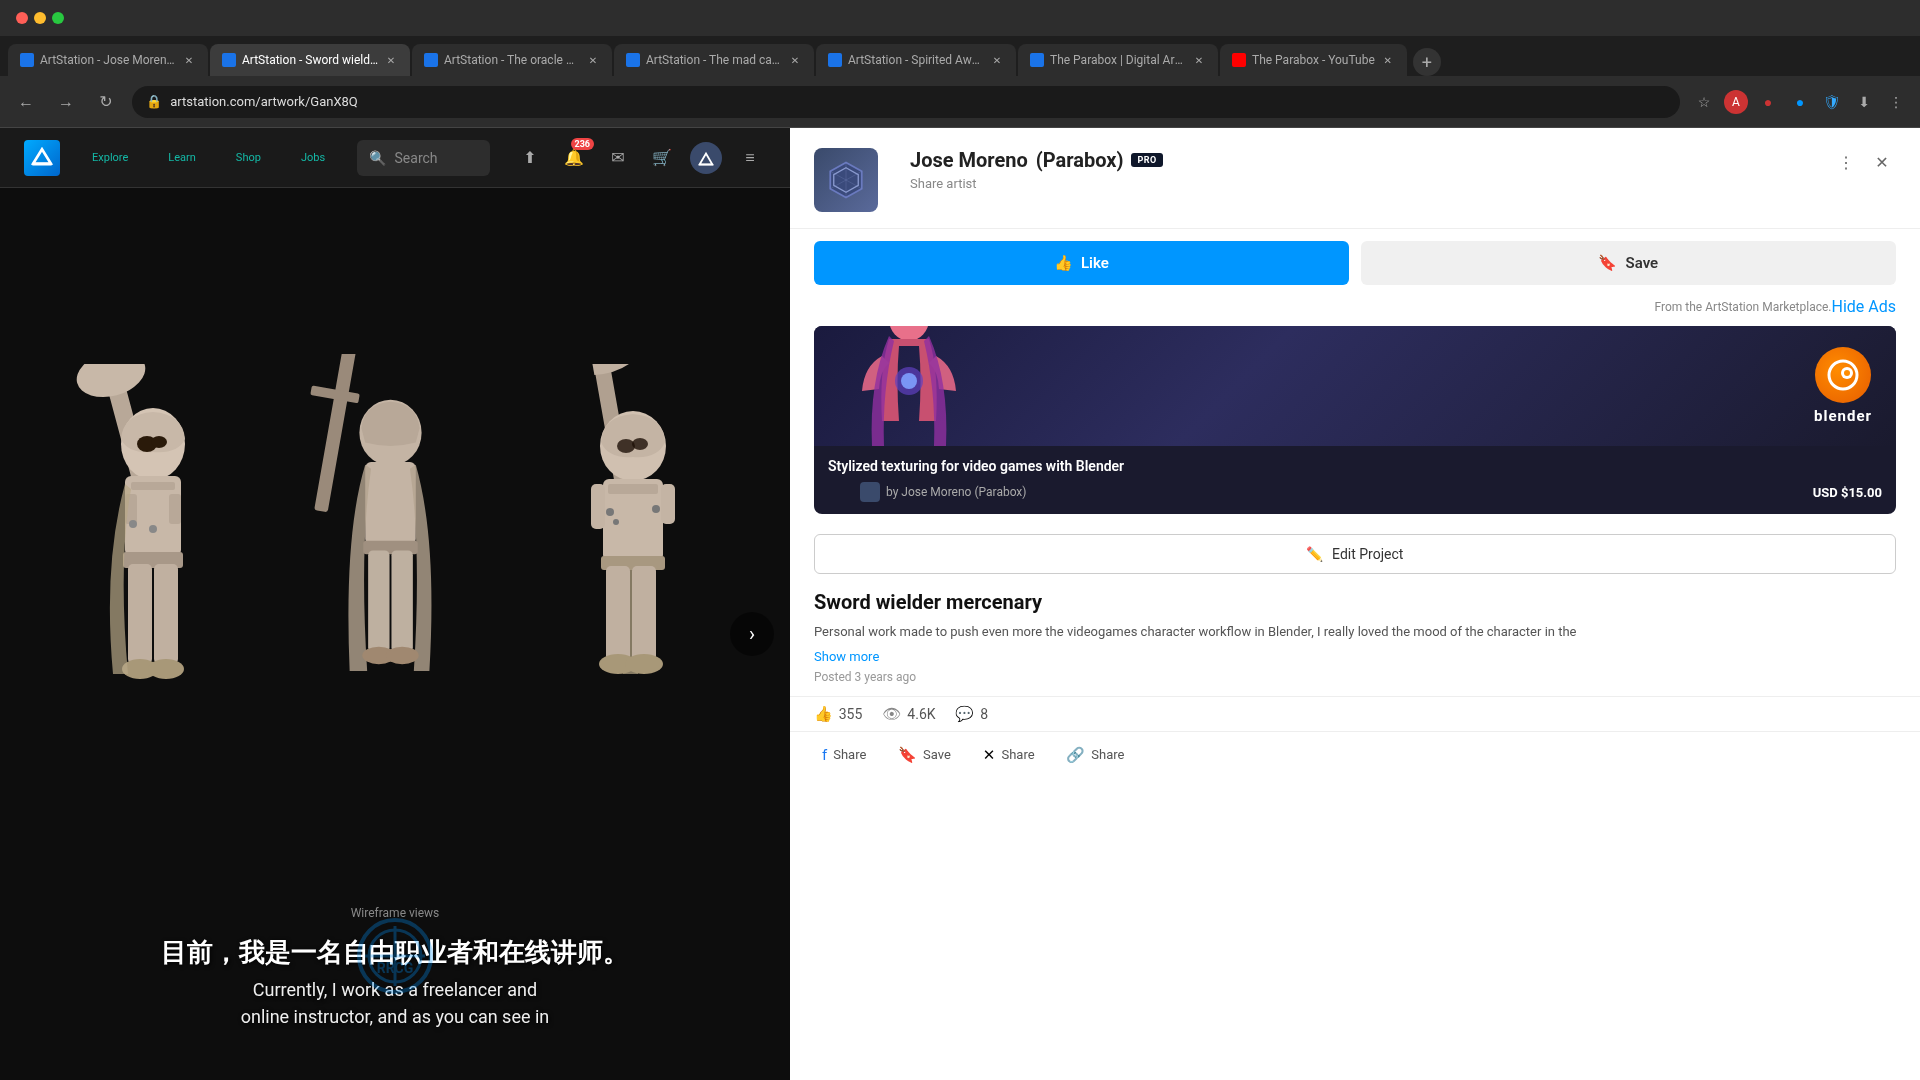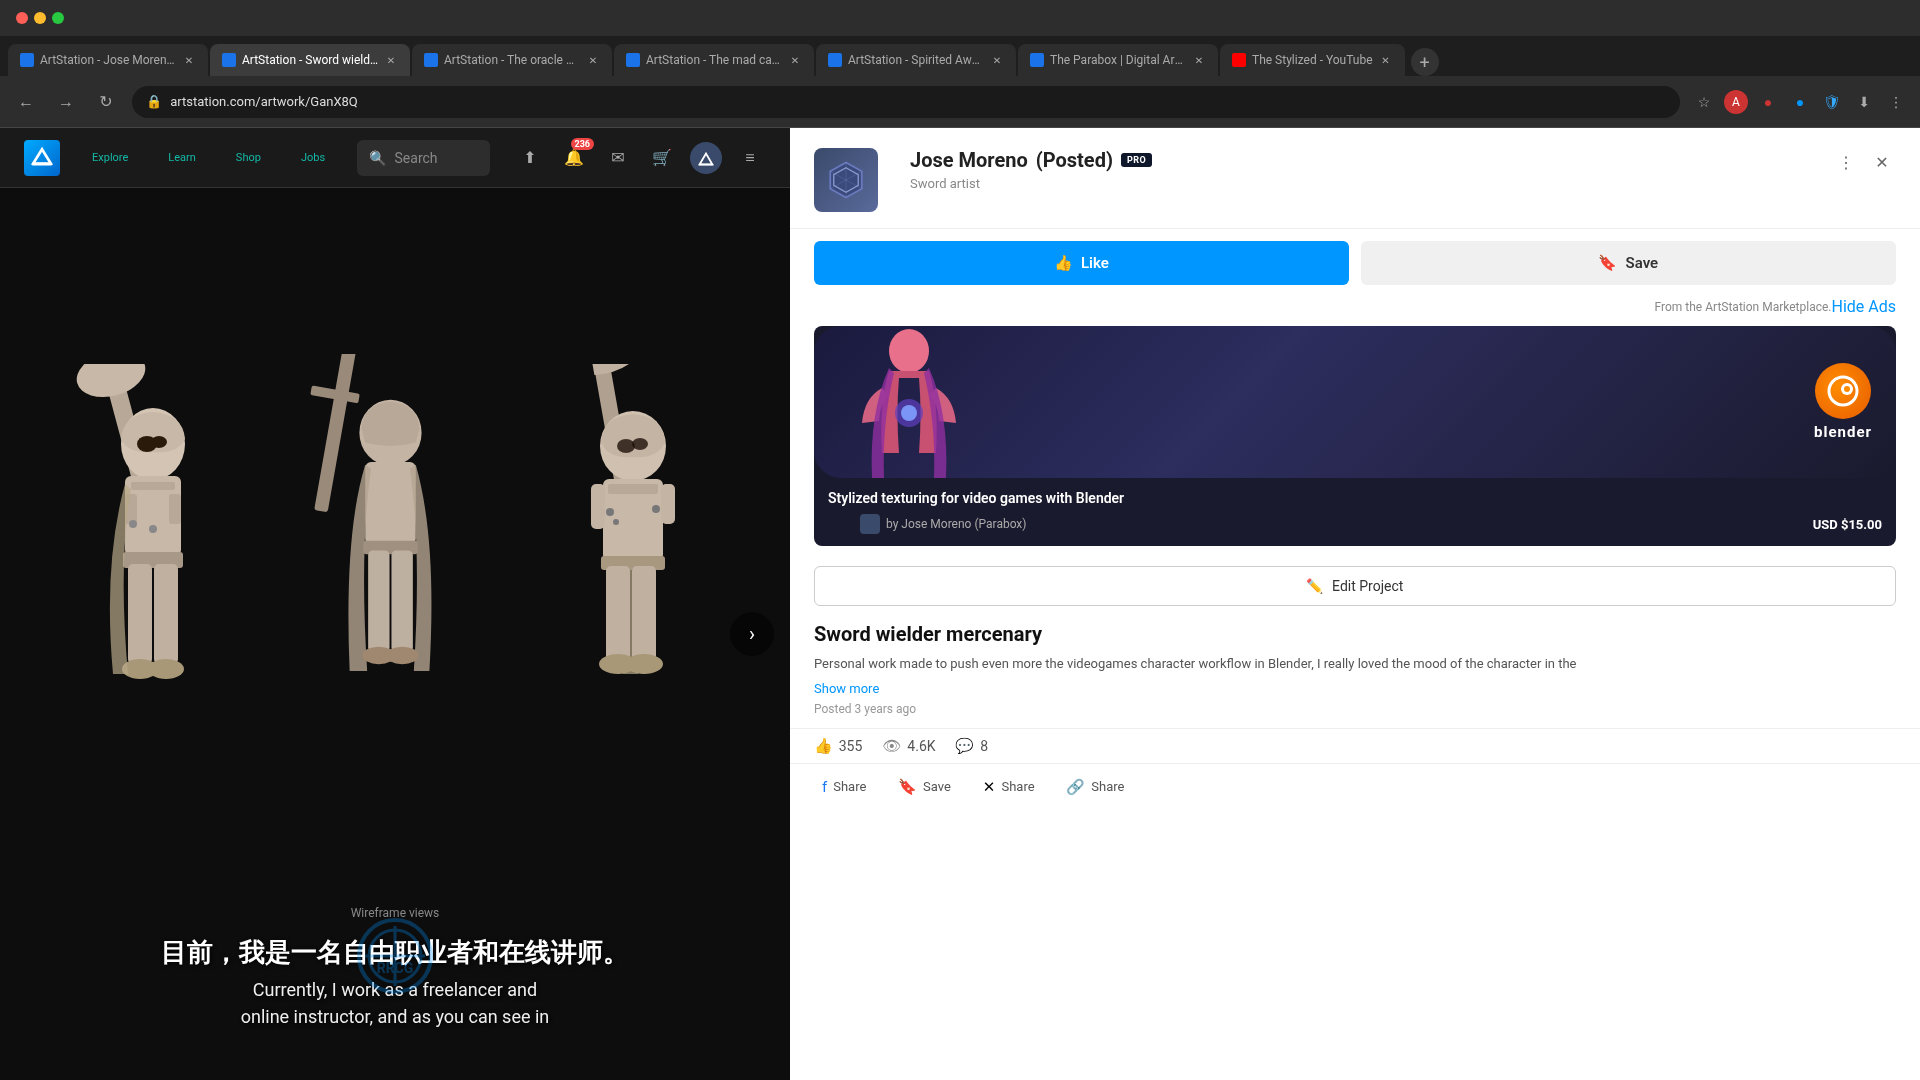--- a/index.html
+++ b/index.html
@@ -402,28 +402,27 @@
       font-size: 16px;
     }
     .ad-card {
       background: #1a1a2e;
       border-radius: 8px;
       overflow: hidden;
       cursor: pointer;
     }
     .ad-image {
       width: 100%;
-      height: 152px;
+      height: 120px;
       background: linear-gradient(135deg, #1a1a3e 0%, #2d2d5e 40%, #1a1a2e 100%);
       display: flex;
       align-items: center;
       justify-content: center;
       position: relative;
       overflow: hidden;
-      border-radius: 27px;
     }
     .blender-logo-area {
       position: absolute;
       right: 24px;
       top: 50%;
       transform: translateY(-50%);
       display: flex;
       flex-direction: column;
       align-items: center;
       gap: 4px;
@@ -587,21 +586,21 @@
     <span style="overflow:hidden;text-overflow:ellipsis;">ArtStation - Spirited Away gan...</span>
     <div class="tab-close">✕</div>
   </div>
   <div class="tab">
     <div class="tab-favicon" style="background:#1a73e8;"></div>
     <span style="overflow:hidden;text-overflow:ellipsis;">The Parabox | Digital Artist | U...</span>
     <div class="tab-close">✕</div>
   </div>
   <div class="tab">
     <div class="tab-favicon" style="background:#ff0000;"></div>
-    <span style="overflow:hidden;text-overflow:ellipsis;">The Stylized - YouTube</span>
+    <span style="overflow:hidden;text-overflow:ellipsis;">The Parabox - YouTube</span>
     <div class="tab-close">✕</div>
   </div>
   <div style="width:28px;height:28px;border-radius:50%;background:#333;display:flex;align-items:center;justify-content:center;color:#aaa;font-size:18px;cursor:pointer;margin-left:4px;">+</div>
 </div>
 
 <div class="address-bar">
   <div class="nav-btn">←</div>
   <div class="nav-btn">→</div>
   <div class="nav-btn">↻</div>
   <div class="url-bar">
@@ -782,24 +781,24 @@
         <polygon points="24,4 42,14 42,34 24,44 6,34 6,14" fill="#3a4a7b" stroke="#6a7abf" stroke-width="2"></polygon>
         <polygon points="24,10 38,18 38,30 24,38 10,30 10,18" fill="none" stroke="#8a9acf" stroke-width="1.5"></polygon>
         <line x1="24" y1="4" x2="24" y2="44" stroke="#8a9acf" stroke-width="0.5" opacity="0.5"></line>
         <line x1="6" y1="14" x2="42" y2="34" stroke="#8a9acf" stroke-width="0.5" opacity="0.5"></line>
         <line x1="42" y1="14" x2="6" y2="34" stroke="#8a9acf" stroke-width="0.5" opacity="0.5"></line>
       </svg>
     </div>
     <div class="artist-info">
       <div class="artist-name">
         <span>Jose Moreno</span>
-        <span>(Posted)</span>
+        <span>(Parabox)</span>
         <span class="pro-badge">PRO</span>
       </div>
-      <div class="artist-title">Sword artist</div>
+      <div class="artist-title">Share artist</div>
     </div>
     <div class="panel-top-right">
       <div class="more-btn">⋮</div>
       <div class="close-btn">✕</div>
     </div>
   </div>
 
   <div class="panel-actions">
     <div class="like-btn">
       <span>👍</span>

